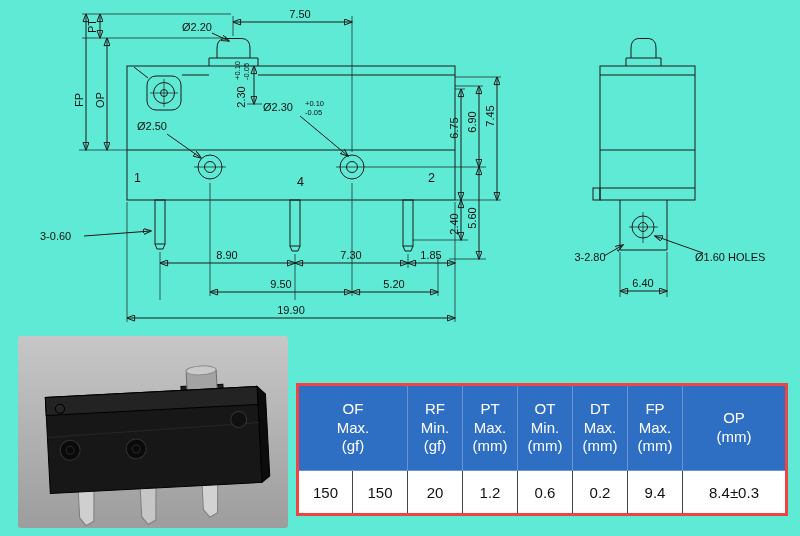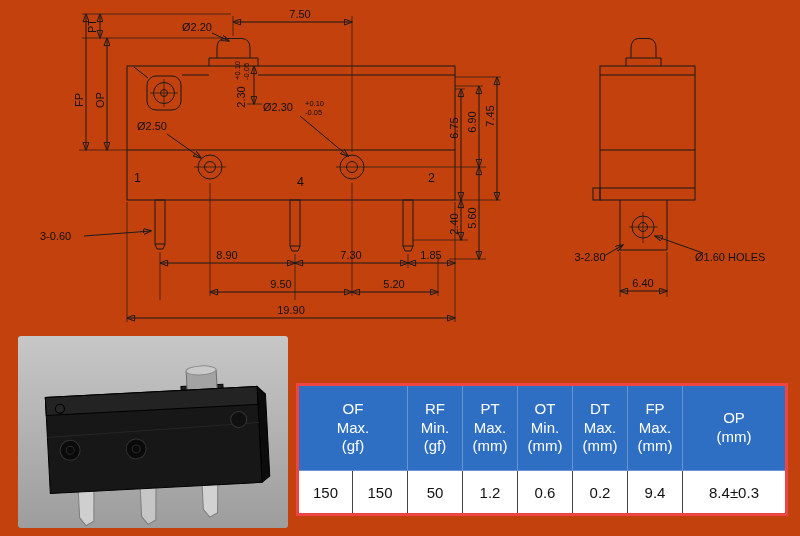--- a/index.html
+++ b/index.html
@@ -1,16 +1,16 @@
 <!DOCTYPE html>
 <html><head>
 <meta charset="utf-8">
 <style>
   html,body{margin:0;padding:0;background:#fff;}
-  .stage{position:relative;width:800px;height:536px;background:#c2410c;font-family:"Liberation Sans",sans-serif;overflow:hidden;}
+  .stage{position:relative;width:800px;height:536px;background:#5eead4;font-family:"Liberation Sans",sans-serif;overflow:hidden;}
   #drawing{position:absolute;left:0;top:0;}
   #drawing line,#drawing path,#drawing rect,#drawing circle,#drawing polyline{fill:none;stroke:#1b1b1b;stroke-width:1;}
   #drawing .thin{stroke-width:0.7;}
   #drawing text{fill:#111;stroke:none;font-size:11px;}
   #drawing .tol{font-size:7.5px;}
   #drawing .tnum{font-size:12.5px;}
   #photo{position:absolute;left:18px;top:336px;}
   #spec-table{position:absolute;left:296px;top:383px;border-collapse:collapse;table-layout:fixed;border:3px solid #ef4444;}
   #spec-table th{background:#2e6fc4;color:#fff;font-weight:normal;font-size:15px;line-height:1.25;border:1px solid #6b94cf;height:84px;text-align:center;vertical-align:middle;padding:0;}
   #spec-table td{border:1px solid #454545;font-size:15px;text-align:center;height:28px;padding:7px;color:#111;background:#fff;}
@@ -255,21 +255,21 @@
         <th>
           <div>OP</div>
           <div>(mm)</div>
         </th>
       </tr>
     </thead>
     <tbody>
       <tr>
         <td>150</td>
         <td>150</td>
-        <td>50</td>
+        <td>20</td>
         <td>1.2</td>
         <td>0.6</td>
         <td>0.2</td>
         <td>9.4</td>
         <td>8.4±0.3</td>
       </tr>
     </tbody>
   </table>
 
 </div>

